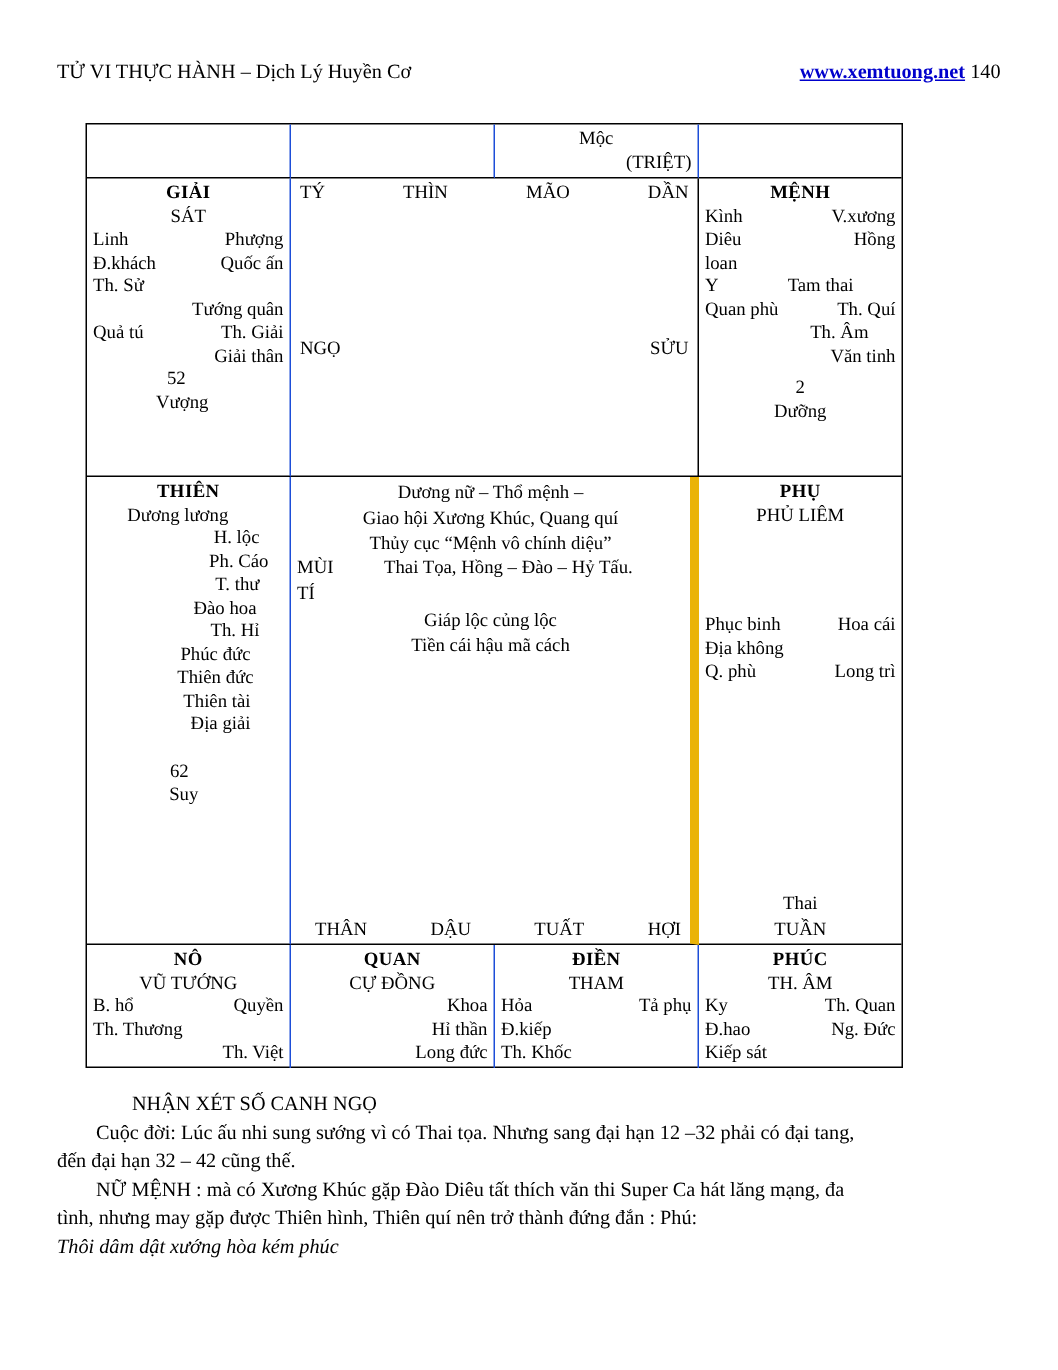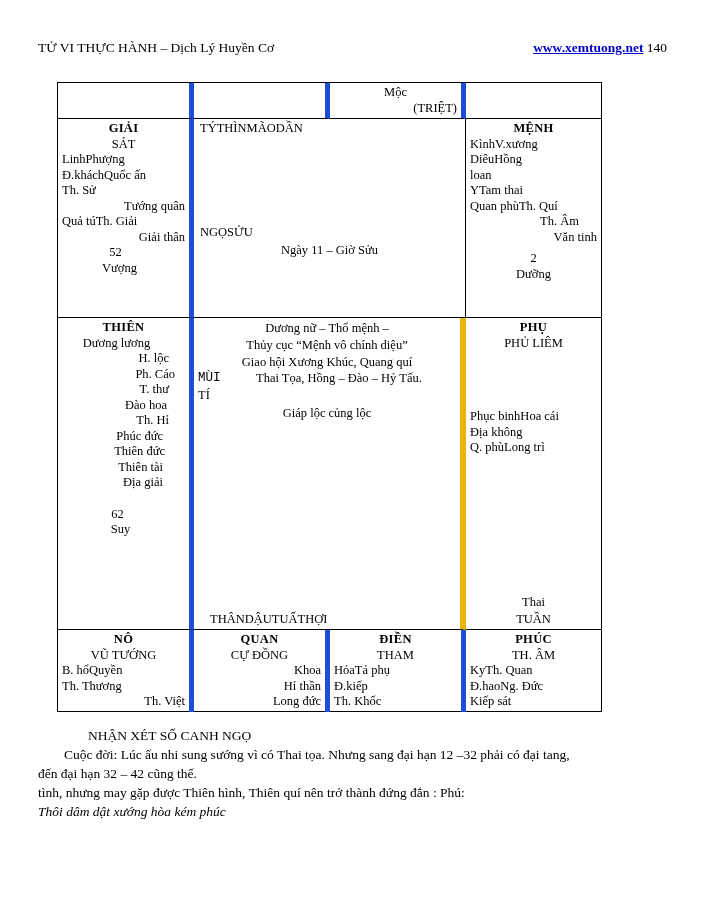--- a/index.html
+++ b/index.html
@@ -56,21 +56,21 @@
     left: 57px;
     top: 82px;
     width: 545px;
     height: 630px;
     border: 1px solid #000;
     box-sizing: border-box;
   }
   .cell {
     position: absolute;
     box-sizing: border-box;
-    border-right: 5px solid #1d4ed8;
+    border-right: 1px solid #1d4ed8;
     border-bottom: 1px solid #000;
     font-size: 12.5px;
     line-height: 15.5px;
     padding: 2px 4px 2px 4px;
     overflow: hidden;
   }
   .cell.nb-r { border-right: none; }
   .cell.nb-b { border-bottom: none; }
   .cell-title {
     text-align: center;
@@ -78,21 +78,22 @@
     letter-spacing: .3px;
   }
   .cell-sub {
     text-align: center;
   }
   .row-l { text-align: left; }
   .row-r { text-align: right; }
   .row-c { text-align: center; }
   .spread {
     display: flex;
-    justify-content: flex-start;
+    justify-content: space-between;
+    gap: 28px;
   }
   .center-block {
     text-align: center;
     font-size: 12.5px;
     line-height: 17px;
   }
   .center-block .ln { display: block; }
   .pad-top-2 { margin-top: 2px; }
   
   .notes {
@@ -166,21 +167,20 @@
         <span>TÝ</span>
         <span>THÌN</span>
         <span>MÃO</span>
         <span>DẦN</span>
       </div>
       <div class="spread" style="padding:0 2px; margin-top:88px;">
         <span>NGỌ</span>
         <span>SỬU</span>
       </div>
       <div class="center-block pad-top-2">
-        <span class="ln">Ngày 11 – Giờ Sửu</span>
       </div>
     </div>
 
     <div class="cell nb-r" style="left:408px; top:36px; width:135px; height:199px;">
       <div class="cell-title">MỆNH</div>
       <div class="spread">
           <span>Kình</span>
           <span>V.xương</span>
         </div>
       <div class="spread">
@@ -214,32 +214,33 @@
       <div class="row-r" style="padding-right:20px;"><span>Thiên đức</span></div>
       <div class="row-r" style="padding-right:22px;"><span>Thiên tài</span></div>
       <div class="row-r" style="padding-right:22px;"><span>Địa giải</span></div>
       <div class="row-c" style="margin-left:-12px; margin-top:16px;"><span>62</span></div>
       <div class="row-c" style="margin-left:-6px;"><span>Suy</span></div>
     </div>
 
     <div class="cell" style="left:136px; top:235px; width:272px; height:312px; border-right:6px solid #eab308;">
       <div class="center-block">
         <span class="ln">Dương nữ – Thổ mệnh –</span>
+        <span class="ln">Giao hội Xương Khúc, Quang quí</span>
         <span class="ln">Thủy cục “Mệnh vô chính diệu”</span>
-        <span class="ln">Giao hội Xương Khúc, Quang quí</span>
       </div>
       <div style="position:relative; height:17px;">
-        <span style="position:absolute; left:0; top:0;font-family:Liberation Mono, monospace;">MÙI</span>
+        <span style="position:absolute; left:0; top:0;">MÙI</span>
         <span style="position:absolute; left:58px; top:0;">Thai Tọa, Hồng – Đào – Hỷ  Tấu.</span>
       </div>
       <div style="position:relative; height:17px;">
         <span style="position:absolute; left:0; top:0;">TÍ</span>
       </div>
       <div class="center-block">
         <span class="ln">Giáp lộc củng lộc</span>
+        <span class="ln">Tiền cái hậu mã cách</span>
       </div>
       <div class="spread" style="position:absolute; left:16px; right:6px; bottom:2px;">
         <span>THÂN</span>
         <span>DẬU</span>
         <span>TUẤT</span>
         <span>HỢI</span>
       </div>
     </div>
 
     <div class="cell nb-r" style="left:408px; top:235px; width:135px; height:312px;">
@@ -313,17 +314,18 @@
       <div class="row-l"><span>Đẩu quân</span></div>
 
     </div>
 
   </div>
 
   <div class="notes">
     <p class="n-title">NHẬN XÉT SỐ CANH NGỌ</p>
     <p class="indent">Cuộc đời: Lúc ấu nhi sung sướng vì có Thai tọa. Nhưng sang đại hạn 12 –32  phải có đại tang,</p>
     <p>đến đại hạn 32 – 42 cũng thế.</p>
+    <p class="indent">NỮ MỆNH : mà có Xương Khúc gặp Đào Diêu tất thích văn thi Super Ca hát lăng mạng, đa</p>
     <p>tình, nhưng may gặp được Thiên hình, Thiên quí nên trở thành đứng đắn : Phú:</p>
     <p class="indent2">Thôi dâm dật xướng hòa kém phúc</p>
   </div>
 
 </div>
 
 </body></html>

